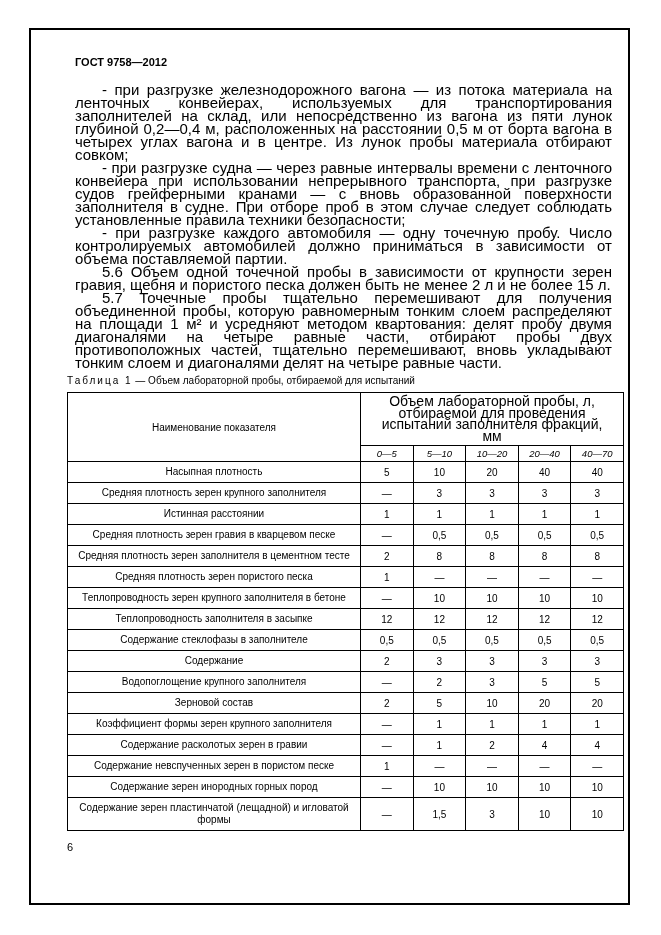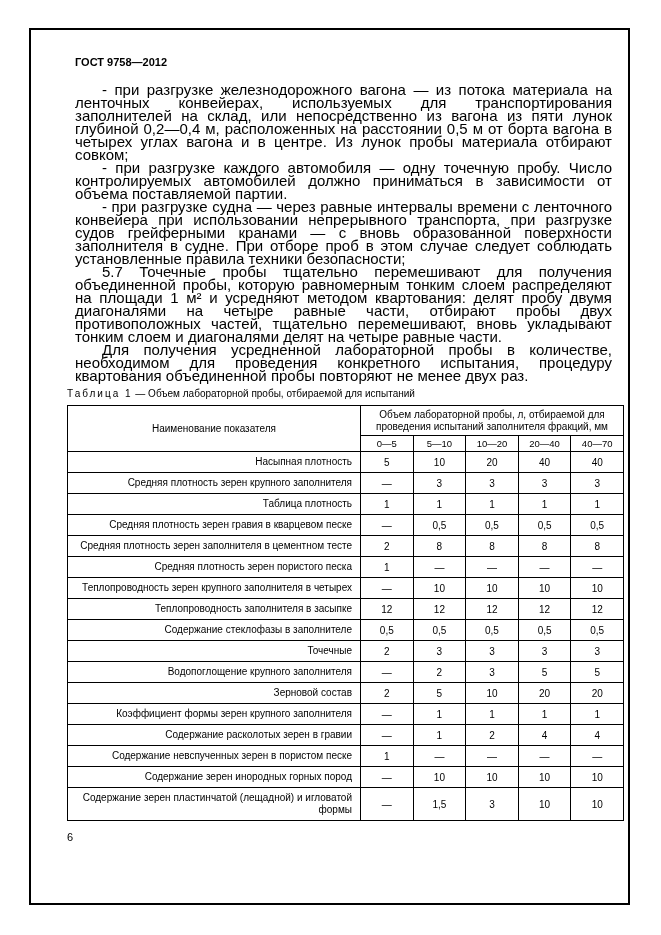--- a/index.html
+++ b/index.html
@@ -65,37 +65,38 @@
   }
   th.name-head {
     width: 280px;
     font-size: 10px;
     text-align: center;
     vertical-align: middle;
     padding: 3px 6px;
     border-bottom: 3px double #000000;
   }
   th.group-head {
-    font-size: 10px;
+    font-size: 14px;
     line-height: 11.5px;
     text-align: center;
     vertical-align: middle;
-    padding: 3px 8px;
+    padding: 3px 20px;
   }
   th.fraction-cell {
     font-size: 9.5px;
     text-align: center;
     vertical-align: middle;
     padding: 2px 2px;
     border-bottom: 3px double #000000;
+    font-style: italic;
   }
   td.name-cell {
     font-size: 10px;
     line-height: 12px;
-    text-align: right;
+    text-align: center;
     vertical-align: middle;
     padding: 4px 8px;
   }
   td.val-cell {
     font-size: 10px;
     text-align: center;
     vertical-align: middle;
     padding: 4px 2px;
   }
   .page-number {
@@ -107,24 +108,24 @@
 </head>
 <body>
 
 <div class="page">
   <div class="frame">
     <div class="content">
 
       <div class="doc-header">ГОСТ 9758—2012</div>
 
       <p class="para">- при разгрузке железнодорожного вагона — из потока материала на ленточных конвейерах, используемых для транспортирования заполнителей на склад, или непосредственно из вагона из пяти лунок глубиной 0,2—0,4 м, расположенных на расстоянии 0,5 м от борта вагона в четырех углах вагона и в центре. Из лунок пробы материала отбирают совком;</p>
+      <p class="para">- при разгрузке судна — через равные интервалы времени с ленточного конвейера при использовании непрерывного транспорта, при разгрузке судов грейферными кранами — с вновь образованной поверхности заполнителя в судне. При отборе проб в этом случае следует соблюдать установленные правила техники безопасности;</p>
       <p class="para">- при разгрузке каждого автомобиля — одну точечную пробу. Число контролируемых автомобилей должно приниматься в зависимости от объема поставляемой партии.</p>
-      <p class="para">- при разгрузке судна — через равные интервалы времени с ленточного конвейера при использовании непрерывного транспорта, при разгрузке судов грейферными кранами — с вновь образованной поверхности заполнителя в судне. При отборе проб в этом случае следует соблюдать установленные правила техники безопасности;</p>
+      <p class="para">5.6 Объем одной точечной пробы в зависимости от крупности зерен гравия, щебня и пористого песка должен быть не менее 2 л и не более 15 л.</p>
       <p class="para">5.7 Точечные пробы тщательно перемешивают для получения объединенной пробы, которую равномерным тонким слоем распределяют на площади 1 м² и усредняют методом квартования: делят пробу двумя диагоналями на четыре равные части, отбирают пробы двух противоположных частей, тщательно перемешивают, вновь укладывают тонким слоем и диагоналями делят на четыре равные части.</p>
-      <p class="para">Для получения усредненной лабораторной пробы в количестве, необходимом для проведения конкретного испытания, процедуру квартования объединенной пробы повторяют не менее двух раз.</p>
 
       <div class="table-caption">
         <span class="spaced">Таблица 1</span><span> — Объем лабораторной пробы, отбираемой для испытаний</span>
       </div>
 
       <table class="data-table">
         <thead>
           <tr>
             <th rowspan="2" class="name-head">Наименование показателя</th>
             <th colspan="5" class="group-head">Объем лабораторной пробы, л, отбираемой для проведения испытаний заполнителя фракций, мм</th>
@@ -148,21 +149,21 @@
             </tr>
             <tr>
               <td class="name-cell">Средняя плотность зерен крупного заполнителя</td>
               <td class="val-cell">—</td>
               <td class="val-cell">3</td>
               <td class="val-cell">3</td>
               <td class="val-cell">3</td>
               <td class="val-cell">3</td>
             </tr>
             <tr>
-              <td class="name-cell">Таблица плотность</td>
+              <td class="name-cell">Истинная расстоянии</td>
               <td class="val-cell">1</td>
               <td class="val-cell">1</td>
               <td class="val-cell">1</td>
               <td class="val-cell">1</td>
               <td class="val-cell">1</td>
             </tr>
             <tr>
               <td class="name-cell">Средняя плотность зерен гравия в кварцевом песке</td>
               <td class="val-cell">—</td>
               <td class="val-cell">0,5</td>
@@ -180,21 +181,21 @@
             </tr>
             <tr>
               <td class="name-cell">Средняя плотность зерен пористого песка</td>
               <td class="val-cell">1</td>
               <td class="val-cell">—</td>
               <td class="val-cell">—</td>
               <td class="val-cell">—</td>
               <td class="val-cell">—</td>
             </tr>
             <tr>
-              <td class="name-cell">Теплопроводность зерен крупного заполнителя в четырех</td>
+              <td class="name-cell">Теплопроводность зерен крупного заполнителя в бетоне</td>
               <td class="val-cell">—</td>
               <td class="val-cell">10</td>
               <td class="val-cell">10</td>
               <td class="val-cell">10</td>
               <td class="val-cell">10</td>
             </tr>
             <tr>
               <td class="name-cell">Теплопроводность заполнителя в засыпке</td>
               <td class="val-cell">12</td>
               <td class="val-cell">12</td>
@@ -204,21 +205,21 @@
             </tr>
             <tr>
               <td class="name-cell">Содержание стеклофазы в заполнителе</td>
               <td class="val-cell">0,5</td>
               <td class="val-cell">0,5</td>
               <td class="val-cell">0,5</td>
               <td class="val-cell">0,5</td>
               <td class="val-cell">0,5</td>
             </tr>
             <tr>
-              <td class="name-cell">Точечные</td>
+              <td class="name-cell">Содержание</td>
               <td class="val-cell">2</td>
               <td class="val-cell">3</td>
               <td class="val-cell">3</td>
               <td class="val-cell">3</td>
               <td class="val-cell">3</td>
             </tr>
             <tr>
               <td class="name-cell">Водопоглощение крупного заполнителя</td>
               <td class="val-cell">—</td>
               <td class="val-cell">2</td>

